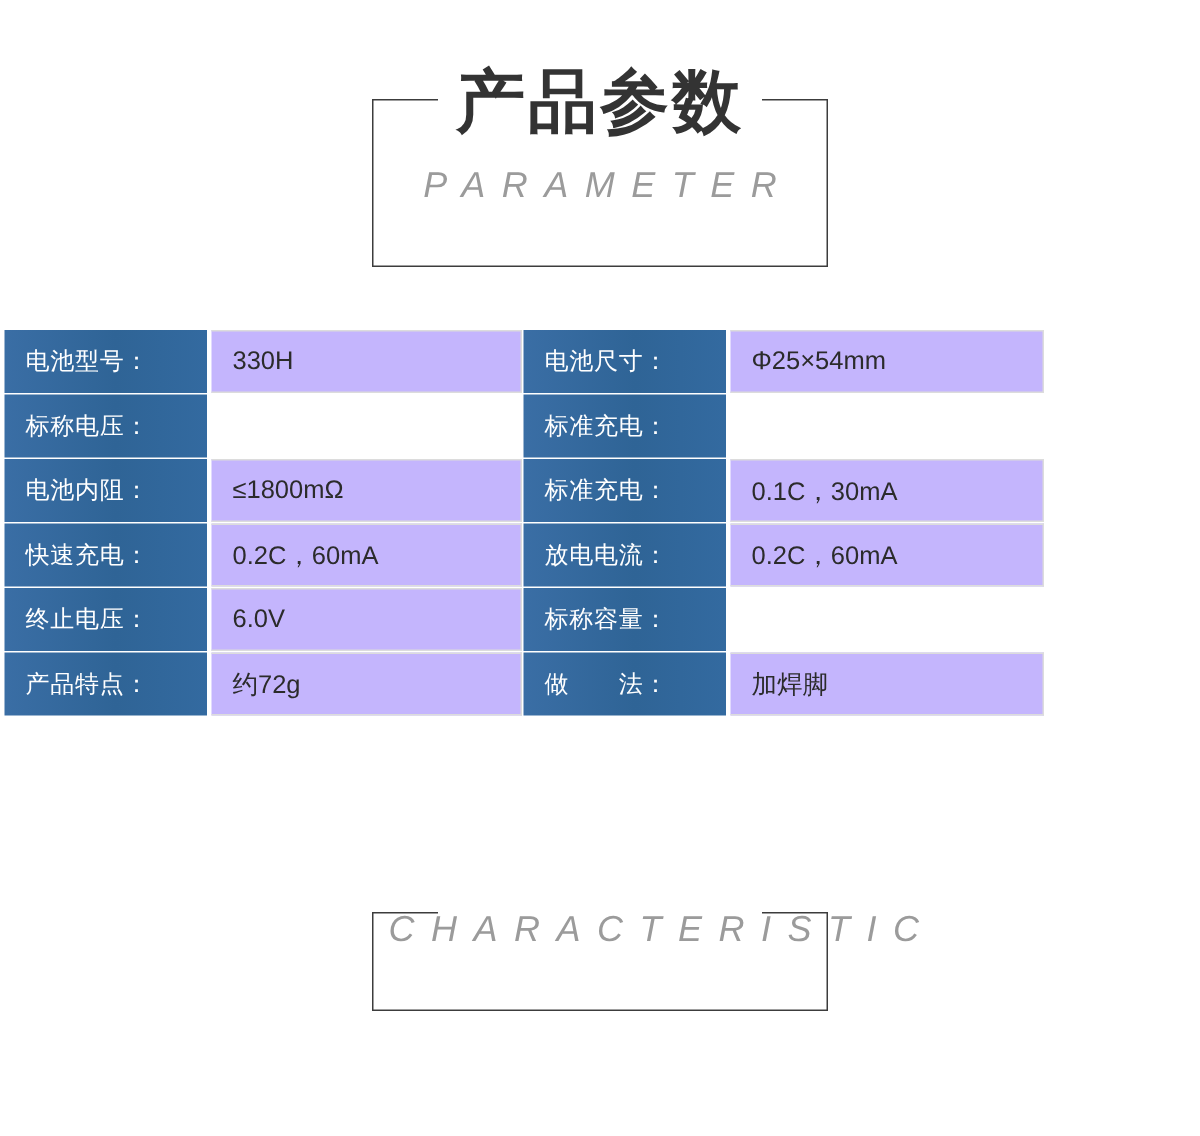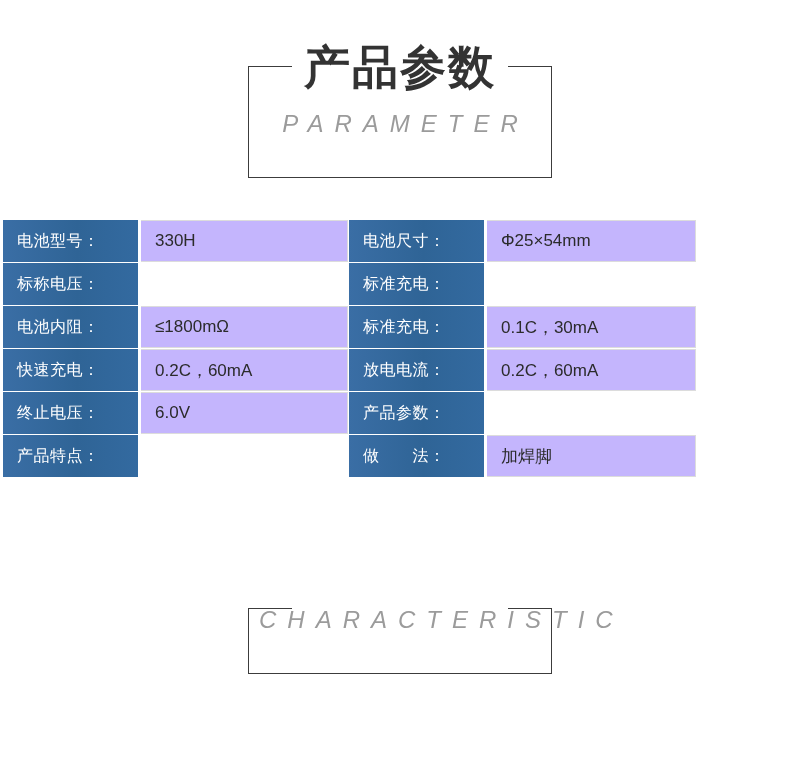--- a/index.html
+++ b/index.html
@@ -166,41 +166,42 @@
         <div class="spec-value">0.2C，60mA</div>
       </div>
       <div class="spec-row">
         <div class="spec-left-pad"></div>
         <div class="spec-label">终止电压：</div>
         <div class="spec-value">6.0V</div>
       </div>
       <div class="spec-row">
         <div class="spec-left-pad"></div>
         <div class="spec-label">产品特点：</div>
+        <div class="spec-value">约72g</div>
       </div>
     </div>
 
     <div class="spec-col">
       <div class="spec-row">
         <div class="spec-label">电池尺寸：</div>
         <div class="spec-value">Φ25×54mm</div>
       </div>
       <div class="spec-row">
         <div class="spec-label">标准充电：</div>
       </div>
       <div class="spec-row">
         <div class="spec-label">标准充电：</div>
         <div class="spec-value">0.1C，30mA</div>
       </div>
       <div class="spec-row">
         <div class="spec-label">放电电流：</div>
         <div class="spec-value">0.2C，60mA</div>
       </div>
       <div class="spec-row">
-        <div class="spec-label">产品参数：</div>
+        <div class="spec-label">标称容量：</div>
       </div>
       <div class="spec-row">
         <div class="spec-label">做　　法：</div>
         <div class="spec-value">加焊脚</div>
       </div>
     </div>
 
   </div>
 </div>
 

